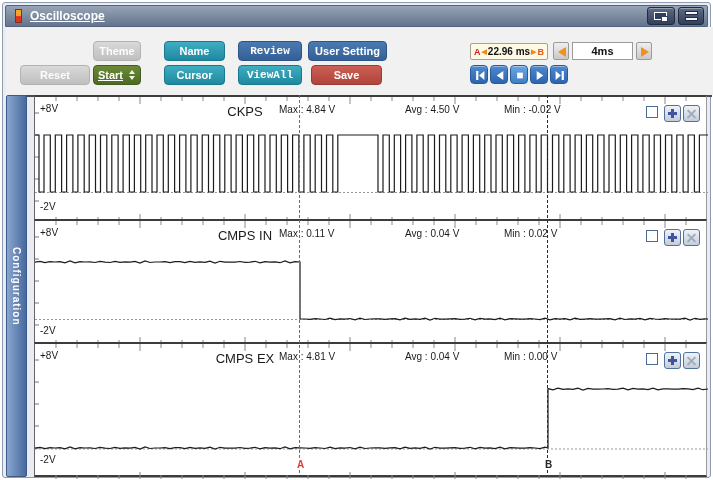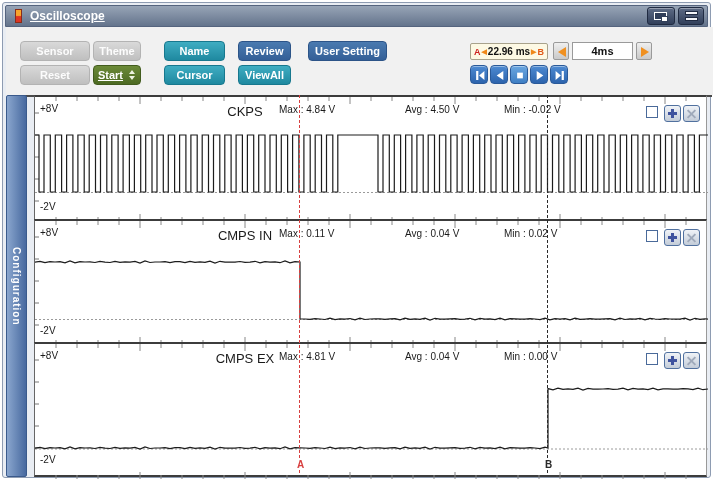--- a/index.html
+++ b/index.html
@@ -29,21 +29,21 @@
   .toolbar{position:absolute;left:3px;top:24px;width:707px;height:68px;background:#f1f1f1;}
   .tbtn{position:absolute;height:20px;border-radius:4px;color:#fff;font-size:11px;font-weight:bold;
         text-align:center;line-height:18px;border:1px solid transparent;cursor:pointer;padding:0;}
   .tbtn.disabled{background:linear-gradient(#d9d9d9,#bfbfbf);border-color:#b3b3b3;color:#fcfcfc;cursor:default;}
   .tbtn.teal{background:linear-gradient(#3fadc2,#1f89a0);border-color:#17788e;}
   .tbtn.blue{background:linear-gradient(#4a7ab0,#345f97);border-color:#2c5488;}
   .tbtn.green{background:linear-gradient(#6b8a38,#4d6a23);border-color:#425c1e;text-decoration:underline;}
   .tbtn.red{background:linear-gradient(#cd5f55,#ae443b);border-color:#9c3a32;}
   .r1{top:14px;} .r2{top:38px;}
   .c1{left:14px;width:70px;} .c2{left:87px;width:48px;} .c3{left:158px;width:61px;}
-  .c4{left:232px;width:53px;} .c5{left:302px;width:79px;} .c5b{left:305px;width:71px;}
+  .c4{left:232px;width:64px;font-family:Liberation Mono, monospace;} .c5{left:302px;width:79px;} .c5b{left:305px;width:71px;}
   .spin{display:inline-block;position:relative;width:7px;height:10px;margin-left:6px;vertical-align:-1px;}
   .spin i{position:absolute;left:0;width:0;height:0;border-left:3.5px solid transparent;border-right:3.5px solid transparent;}
   .spin i.up{top:0;border-bottom:4px solid #eef3e2;}
   .spin i.dn{bottom:0;border-top:4px solid #eef3e2;}
   
   .readout{position:absolute;left:464px;top:16px;width:78px;height:17px;background:#fdf9e4;
            border:1px solid #a8a28c;border-radius:2px;display:flex;align-items:center;
            justify-content:space-between;padding:0 3px;font-weight:bold;}
   .readout .ra{color:#cc2020;font-size:9px;}
   .readout .arr{color:#f08818;font-size:7px;}
@@ -109,30 +109,30 @@
       </button>
       <button class="winbtn b2">
         <span class="wb-bars">
             <i></i>
             <i></i>
           </span>
       </button>
     </div>
 
     <div class="toolbar">
-      <button class="tbtn disabled r1 c1">Sensor</button>
       <button class="tbtn disabled r1 c2">Theme</button>
       <button class="tbtn teal r1 c3">Name</button>
       <button class="tbtn blue r1 c4">Review</button>
       <button class="tbtn disabled r2 c1">Reset</button>
 
       <button class="tbtn blue r1 c5">User Setting</button>
       <button class="tbtn green r2 c2"><span>Start</span><span class="spin"><i class="up"></i><i class="dn"></i></span></button>
       <button class="tbtn teal r2 c3">Cursor</button>
       <button class="tbtn teal r2 c4">ViewAll</button>
+      <button class="tbtn red r2 c5b">Save</button>
 
       <div class="readout">
         <span class="ra">A</span>
         <span class="arr">◀</span>
         <span class="rv">22.96 ms</span>
         <span class="arr">▶</span>
         <span class="rb">B</span>
       </div>
       <button class="tb-step tb-prev">
           <span></span>

